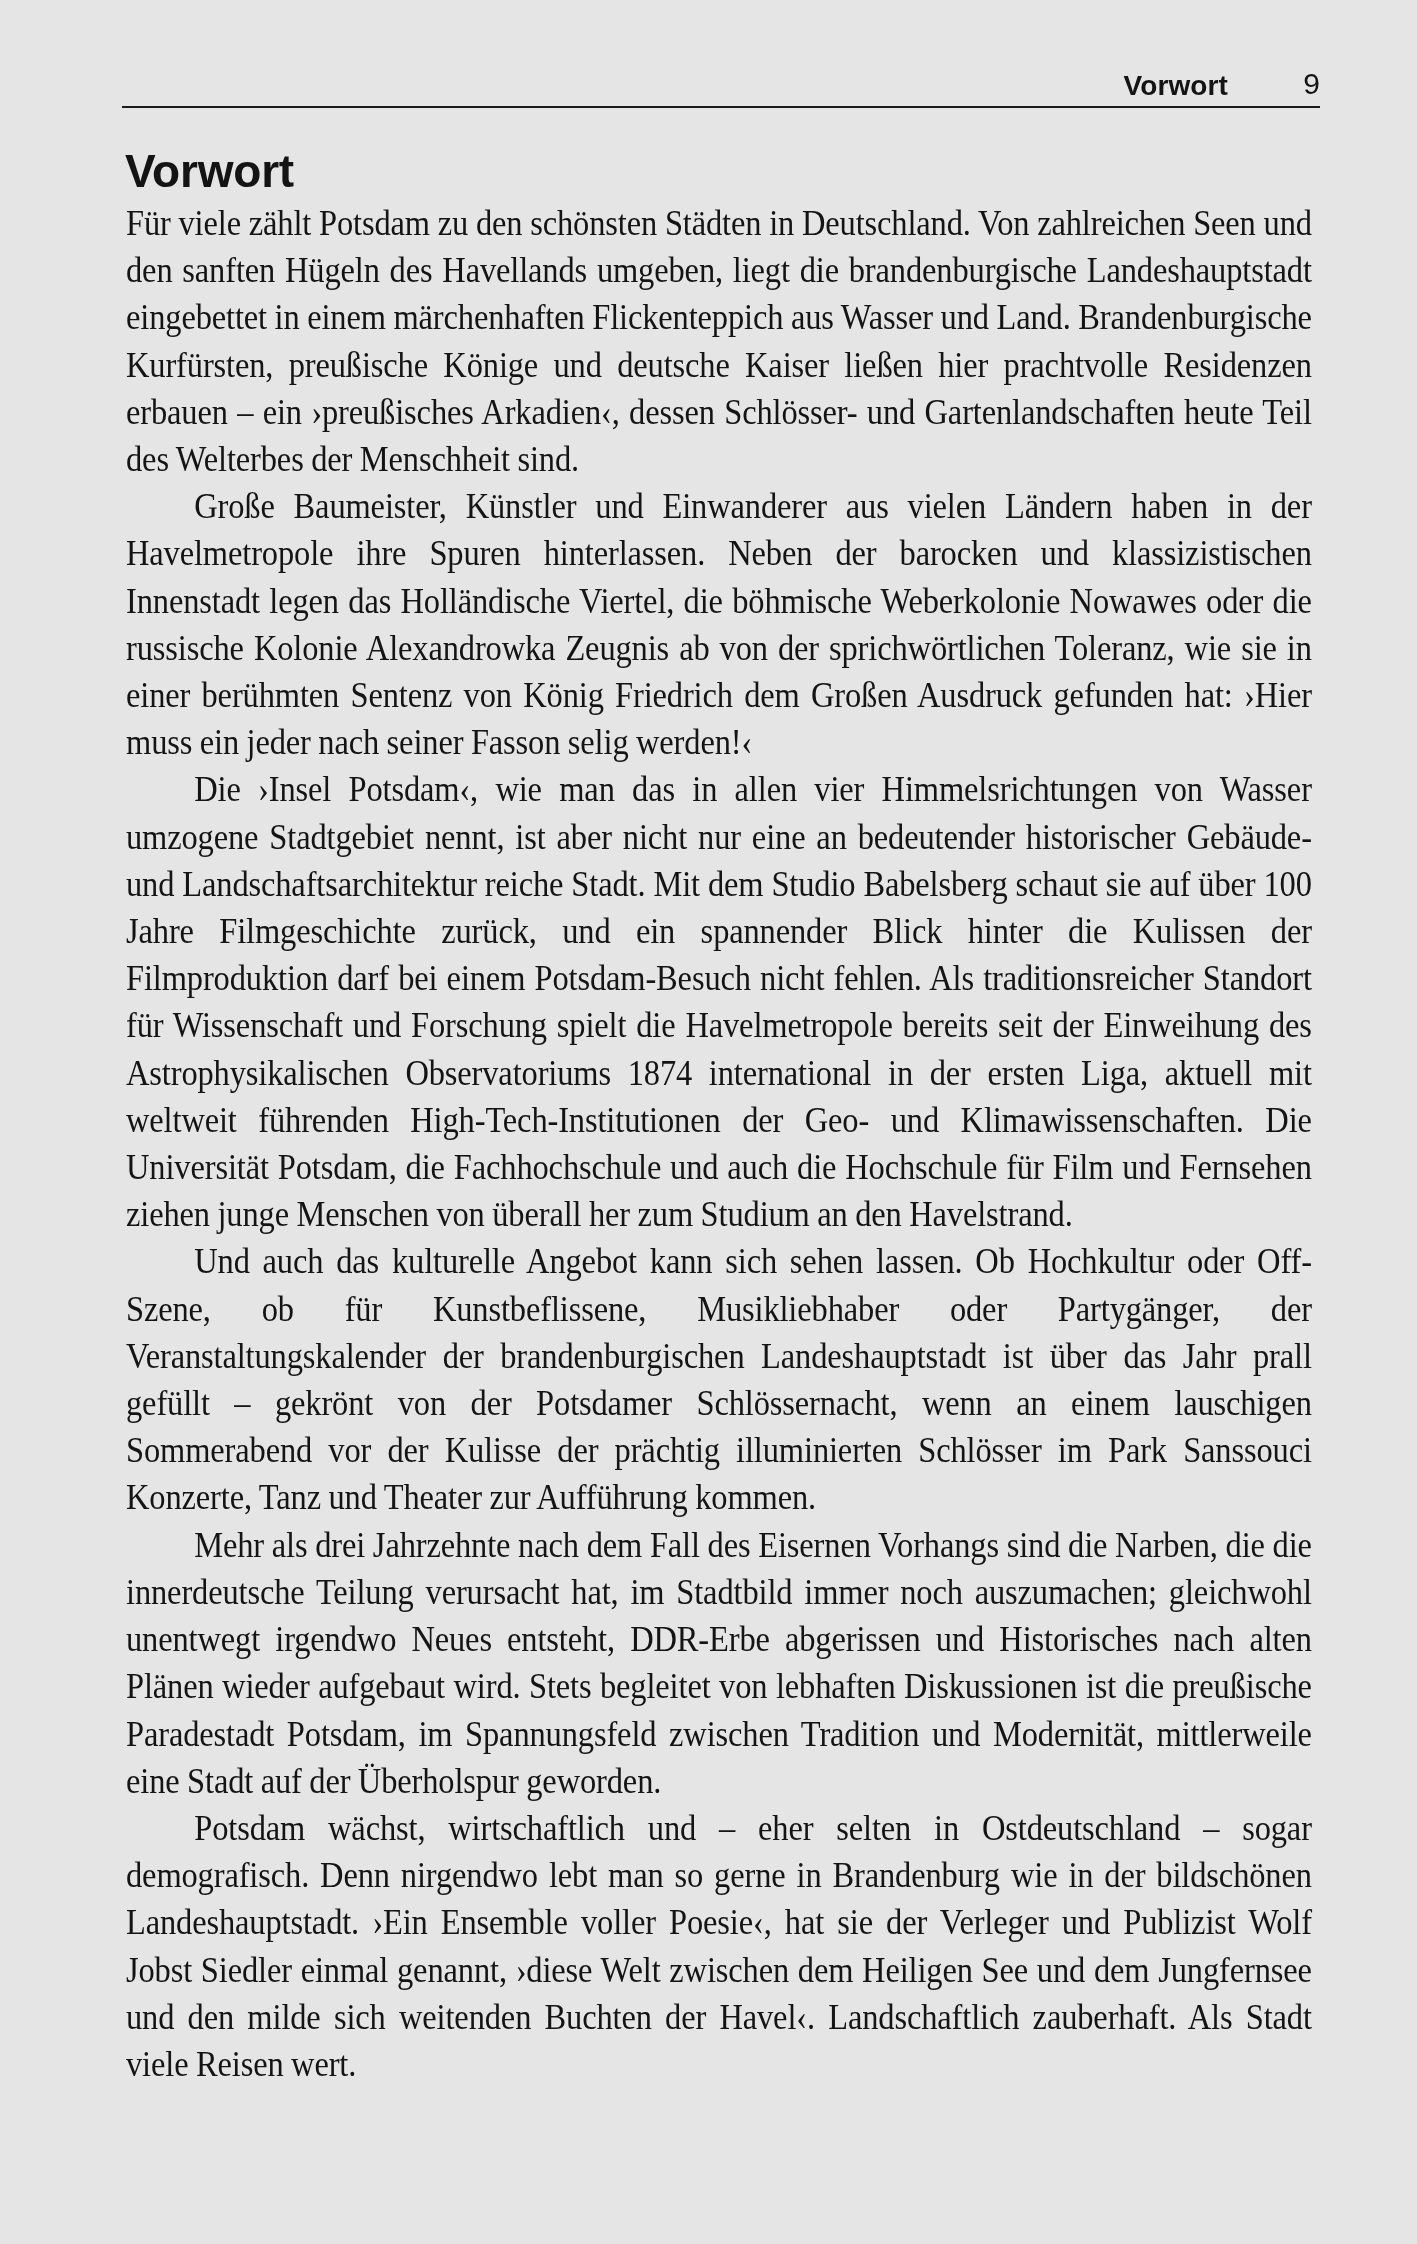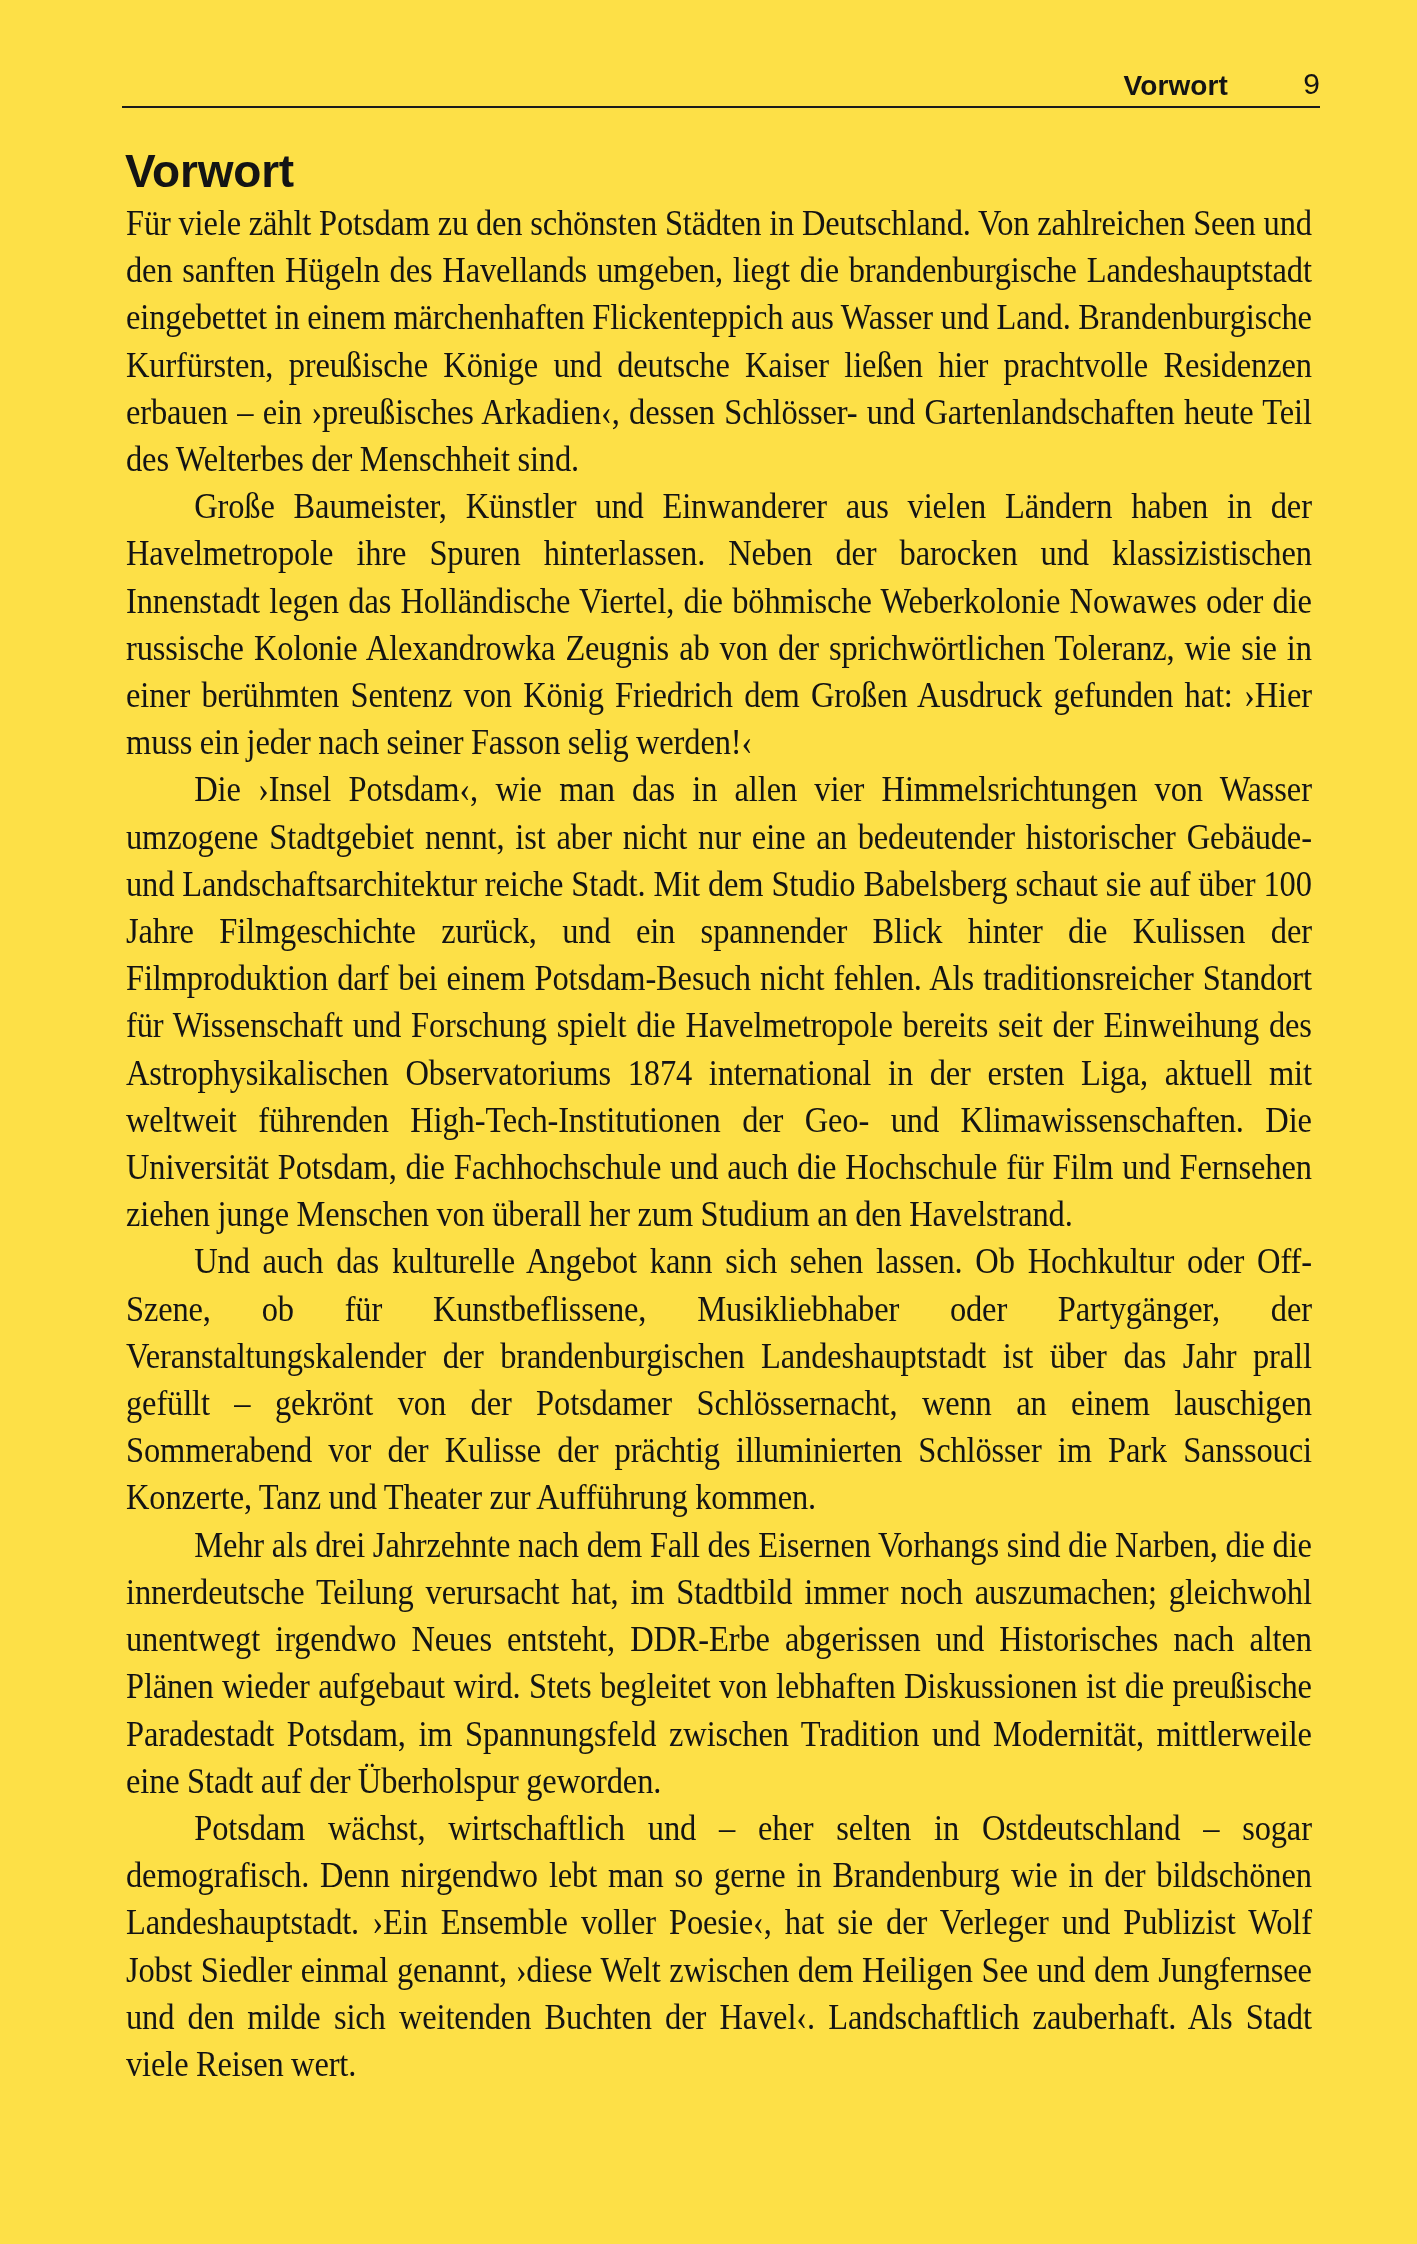--- a/index.html
+++ b/index.html
@@ -12,21 +12,21 @@
     height: 2244px;
     font-family: "Liberation Serif", "DejaVu Serif", serif;
     color: #141414;
     -webkit-font-smoothing: antialiased;
   }
   .page {
     position: relative;
     width: 1417px;
     height: 2244px;
     box-sizing: border-box;
-    background: #fde047;
+    background: #e5e5e5;
     overflow: hidden;
   }
 
   
   .running-head {
     position: absolute;
     left: 122px;
     right: 97px;
     top: 54px;
     height: 46px;

